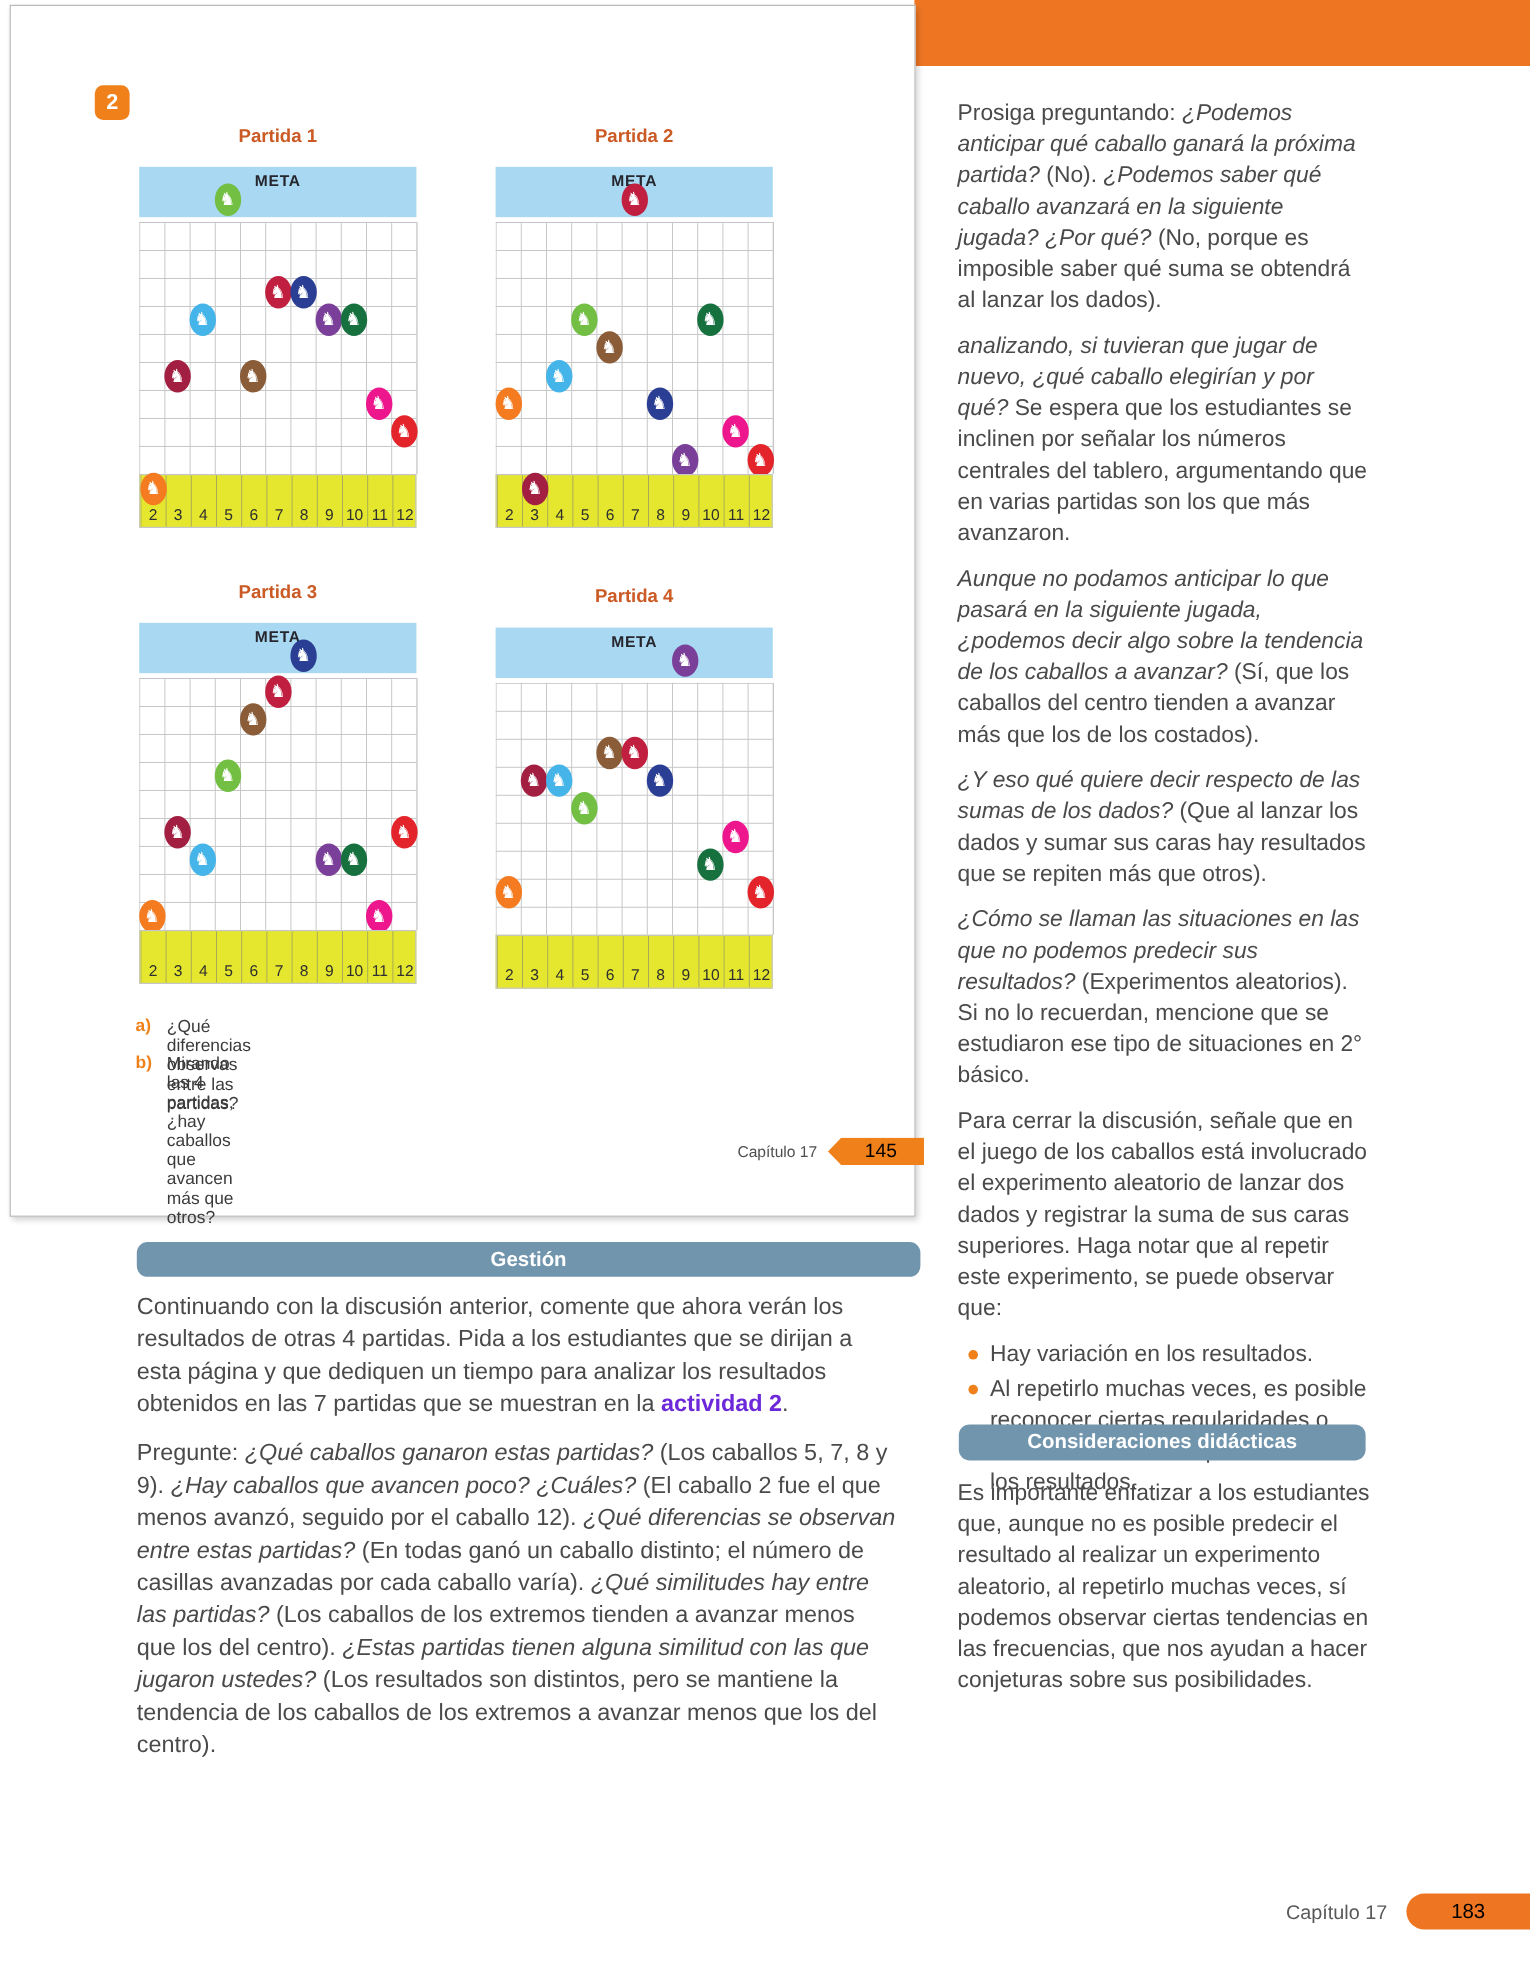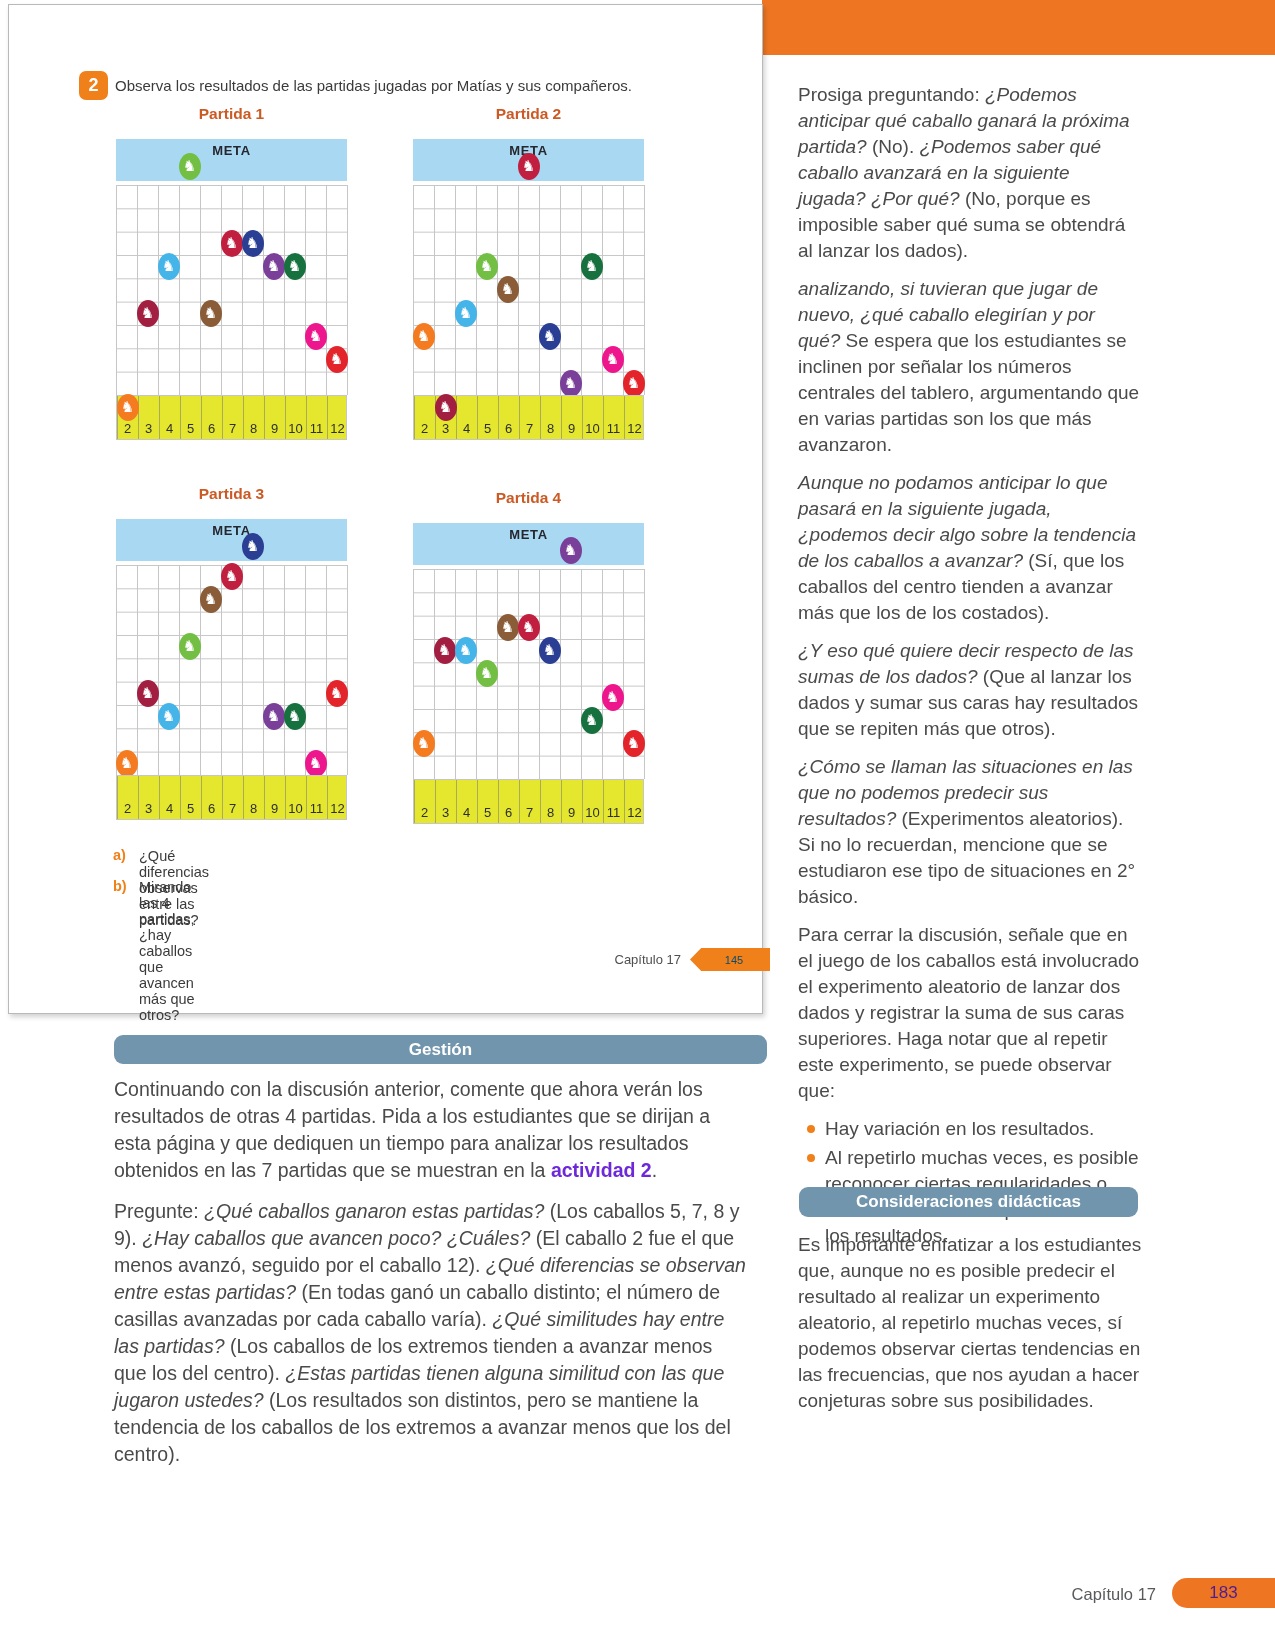--- a/index.html
+++ b/index.html
@@ -50,21 +50,21 @@
   }
   .col-num{position:absolute;bottom:3px;width:21px;text-align:center;font-size:13px;color:#2f2f2f;}
   
   .question{position:absolute;font-size:14.5px;color:#3b3b3b;}
   .q-label{position:absolute;left:104px;font-weight:bold;color:var(--activity-orange,#f08019);font-size:14.5px;}
   .q-text{position:absolute;left:130px;}
   
   .inset-footer-chapter{position:absolute;left:400px;top:947px;width:272px;text-align:right;font-size:13px;color:#4f4f4f;}
   .inset-page-badge{
     position:absolute;left:681px;top:943px;width:80px;height:23px;
-    background:var(--activity-orange,#f08019);color:#0c4a6e;font-size:11px;
+    background:var(--activity-orange,#f08019);color:#000000;font-size:16px;
     display:flex;align-items:center;justify-content:center;padding-left:8px;box-sizing:border-box;
     clip-path:polygon(14% 0,100% 0,100% 100%,14% 100%,0 50%);
   }
   
   .top-band{position:absolute;left:762px;top:0;width:513px;height:55px;background:var(--accent-orange,#ee7623);}
   .right-column{position:absolute;left:798px;top:82px;width:344px;font-size:19px;line-height:26px;color:#4a4a4a;}
   .rc-p{margin:0 0 12px 0;}
   .it{font-style:italic;}
   .bd{font-weight:bold;color:#6d28d9;}
   .bullet{position:relative;padding-left:27px;margin:0 0 3px 0;}
@@ -76,32 +76,31 @@
   .considerations-bar{position:absolute;left:799px;top:1187px;width:339px;height:30px;}
   .considerations-text{position:absolute;left:798px;top:1232px;width:344px;font-size:19px;line-height:26px;}
   
   .gestion-bar{position:absolute;left:114px;top:1035px;width:653px;height:29px;}
   .gestion-body{position:absolute;left:114px;top:1076px;width:632px;font-size:19.5px;line-height:27px;}
   .gestion-body .rc-p{margin-bottom:14px;}
   
   .footer-chapter{position:absolute;left:940px;top:1585px;width:216px;text-align:right;font-size:16.5px;color:var(--footer-gray,#58595b);}
   .footer-pill{
     position:absolute;left:1172px;top:1578px;width:103px;height:30px;
-    background:var(--accent-orange,#ee7623);color:#4c1d95;font-size:17px;
+    background:var(--accent-orange,#ee7623);color:#000000;font-size:17px;
     border-radius:16px 0 0 16px;display:flex;align-items:center;justify-content:center;
   }
 </style>
 </head>
 <body>
 
 <div class="top-band"></div>
 
 <div class="inset-page">
   <div class="activity-num">2</div>
-  <div class="activity-text">Observa los resultados de las partidas jugadas por Matías y sus compañeros.</div>
 
   <div id="boards">
       <div class="board b1">
         <div class="board-title">Partida 1</div>
         <div class="meta-band">
           <div class="meta-label">META</div>
           <div class="horse" style="background: rgb(114, 191, 68); left: 62.5px; bottom: 1px;">♞</div>
         </div>
         <div class="track-grid">
           <div class="horse" style="background: rgb(162, 31, 65); left: 20.5px; top: 114.65px;">♞</div>

